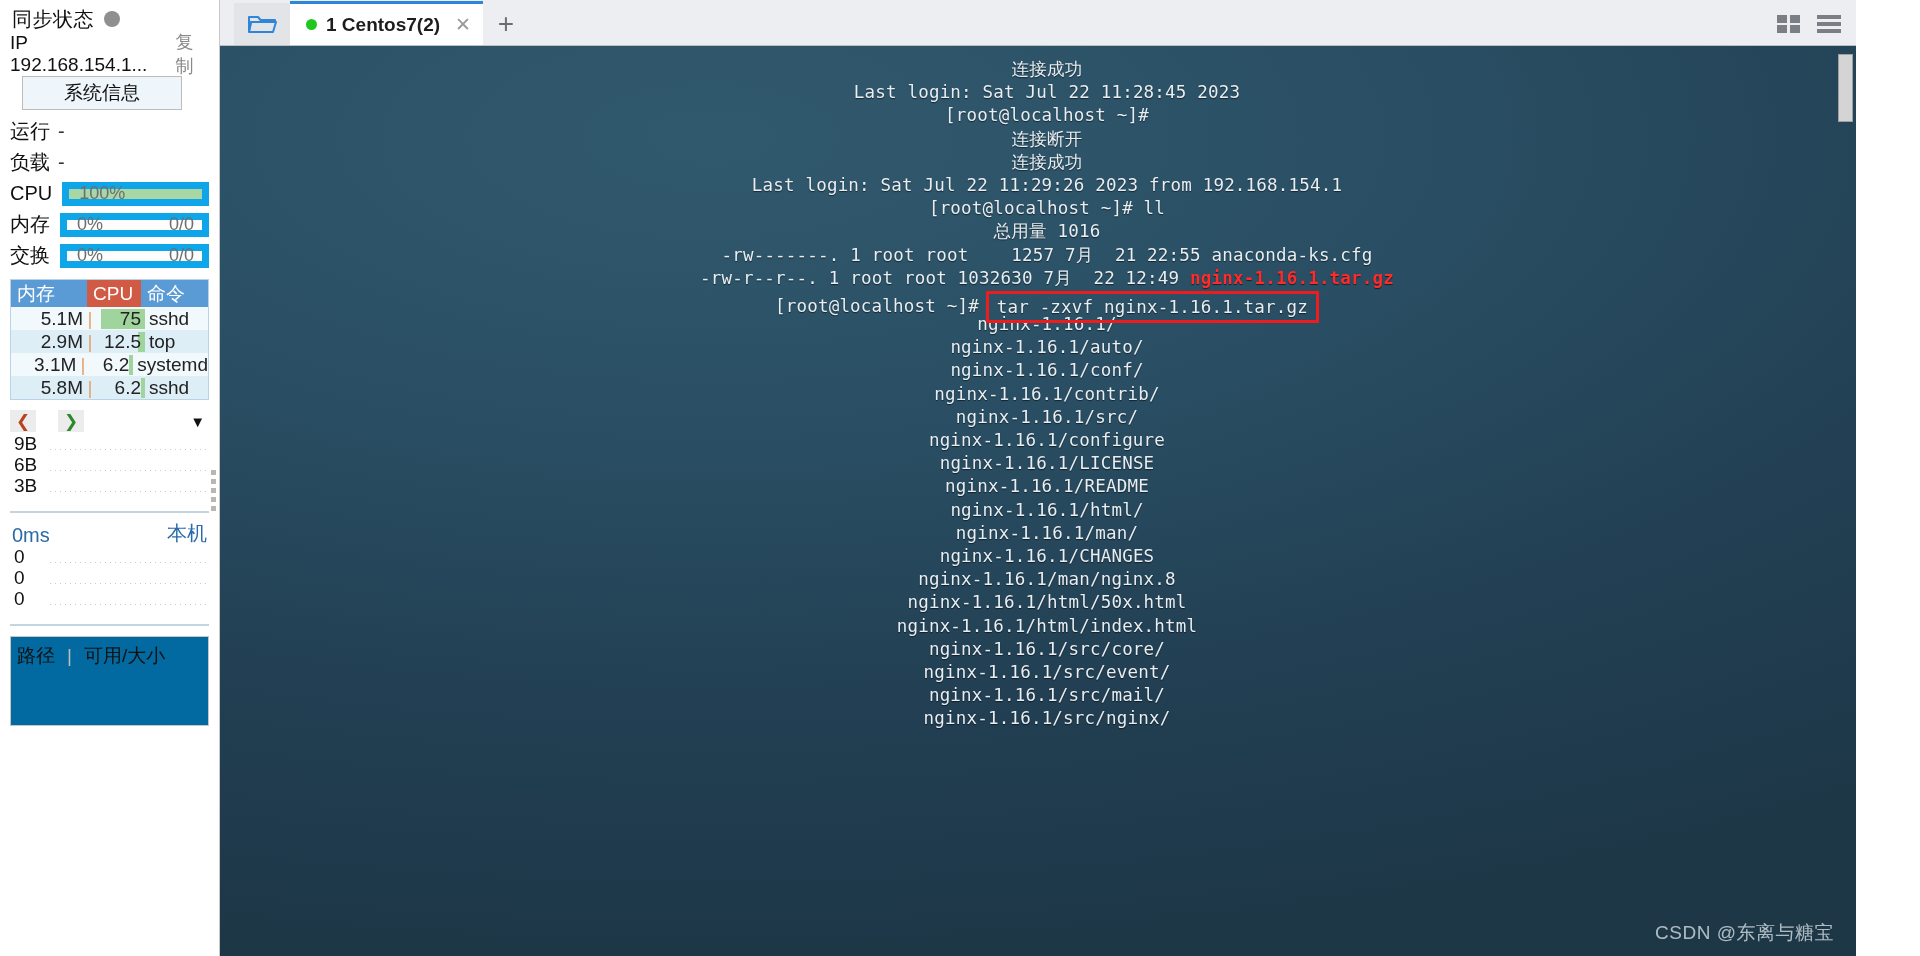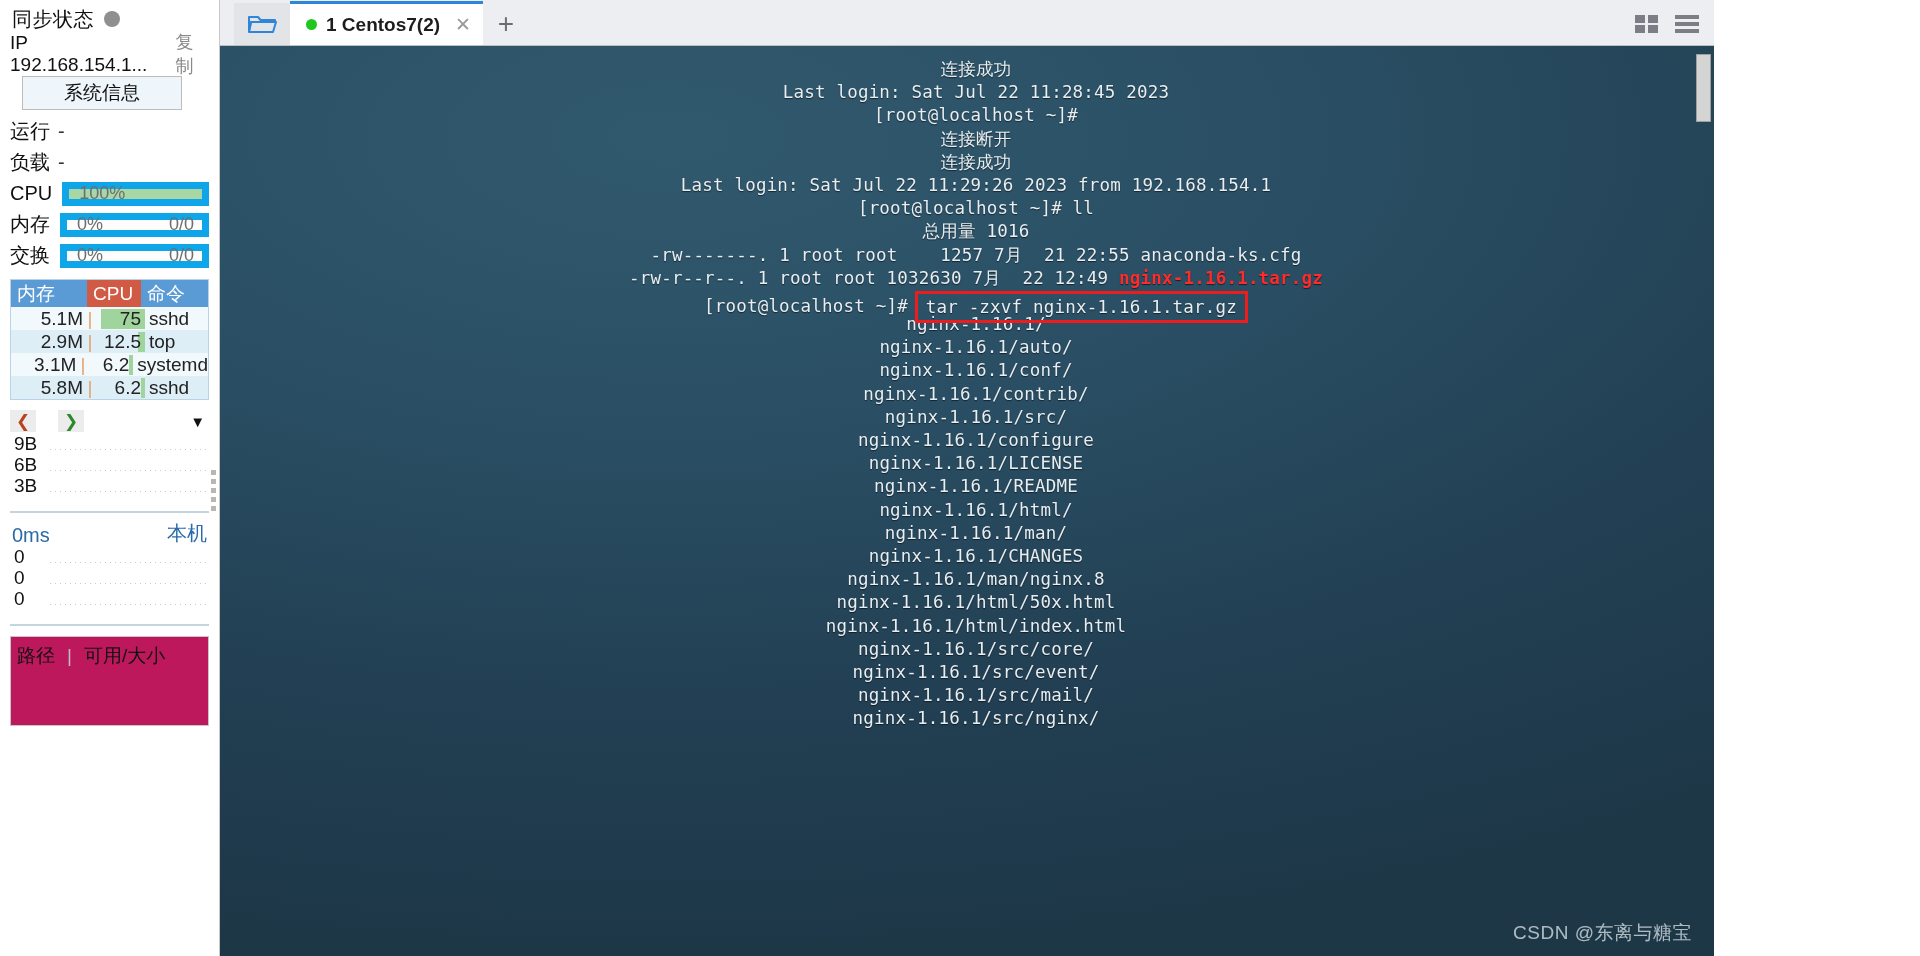--- a/index.html
+++ b/index.html
@@ -4,21 +4,21 @@
 <title>FinalShell SSH Terminal</title>
 <style>
   * { box-sizing: border-box; }
   html, body {
     margin: 0; padding: 0;
     width: 1920px; height: 956px;
     overflow: hidden;
     font-family: "Liberation Sans", "DejaVu Sans", sans-serif;
     background: #ffffff;
   }
-  #app { position: relative; width: 1714px; height: 956px; display: flex; }
+  #app { position: relative; width: 1856px; height: 956px; display: flex; }
 
   
   .sidebar {
     width: 220px; height: 956px;
     background: #ffffff;
     border-right: 1px solid #c8c8c8;
     position: relative;
     flex: 0 0 220px;
     padding: 0 8px;
   }
@@ -117,21 +117,21 @@
   }
   .graph-spacer { height: 14px; }
 
   .ping-head { height: 28px; display: flex; align-items: flex-end; padding: 0 4px; margin-top: 6px; }
   .ping-ms { font-size: 20px; color: #2b6aa8; }
   .ping-host { margin-left: auto; font-size: 20px; color: #2b6aa8; }
 
   .disk-panel {
     margin: 10px 2px 0 2px;
     border: 1px solid #c6c6c6;
-    height: 90px; background: #be185d;
+    height: 90px; background: #0369a1;
     padding: 6px 0 0 0;
   }
   .disk-head { display: flex; align-items: center; font-size: 19px; color: #111; padding-left: 6px; }
   .disk-head .dh-sep { color: #bdbdbd; padding: 0 12px; }
 
   .sb-scroll {
     position: absolute; right: 2px; top: 470px;
     width: 7px; height: 120px;
   }
   .sb-scroll i {

